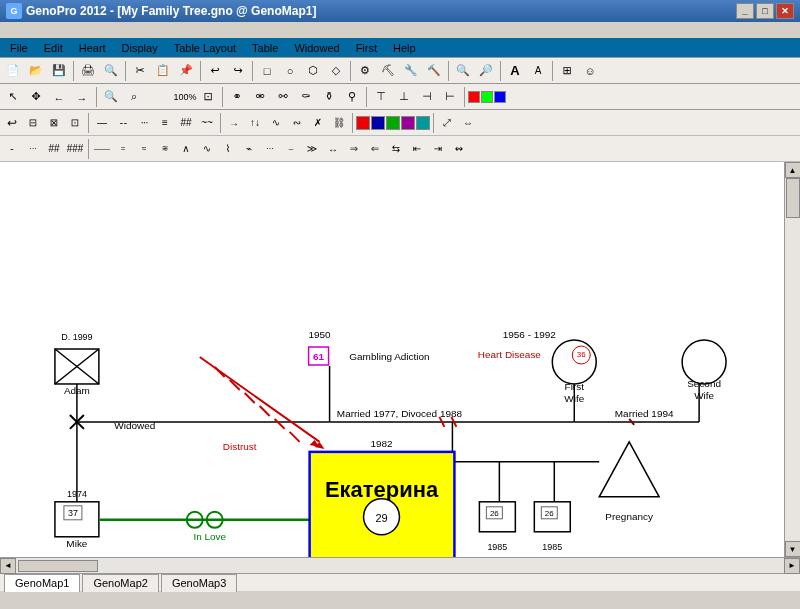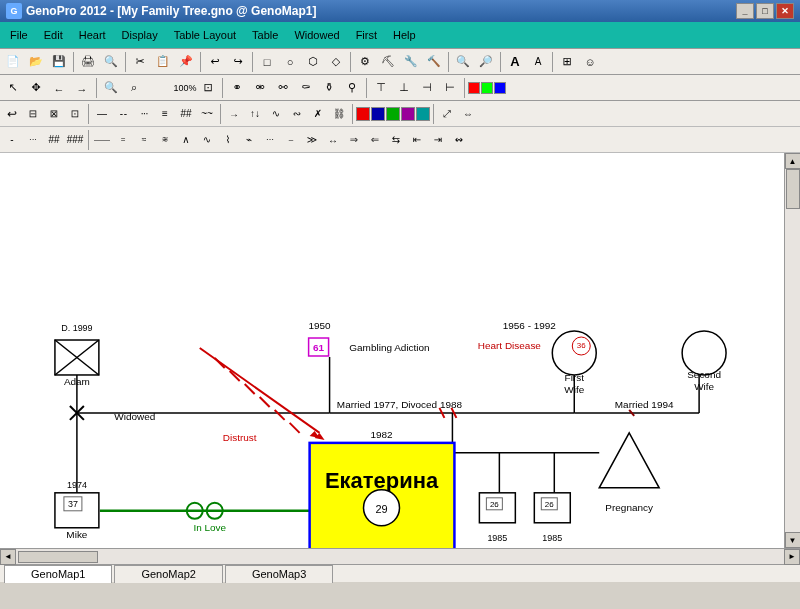--- a/index.html
+++ b/index.html
@@ -19,26 +19,27 @@
       user-select: none;
     }
     .title-bar-left { display: flex; align-items: center; gap: 4px; }
     .title-bar-icon { width: 16px; height: 16px; background: #6af; border-radius: 2px; font-size: 9px; display: flex; align-items: center; justify-content: center; color: white; }
     .title-bar-controls { display: flex; gap: 2px; }
     .tb-btn { width: 18px; height: 16px; background: #d4d0c8; border: 1px solid #888; font-size: 9px; display: flex; align-items: center; justify-content: center; cursor: pointer; color: #000; }
     .tb-btn.close { background: #c0392b; color: white; }
 
     
     .menu-bar {
-      background: #14b8a6;
-      height: 27px;
+      background: #0369a1;
+      height: 20px;
       display: flex;
       align-items: center;
       border-bottom: 1px solid #999;
       padding: 0 2px;
+      margin-top: 16px;
     }
     .menu-item {
       padding: 2px 8px;
       font-size: 11px;
       cursor: pointer;
       height: 100%;
       display: flex;
       align-items: center;
     }
 
@@ -82,21 +83,21 @@
       height: 18px;
       background: #f0ede8;
       border-top: 1px solid #999;
       display: flex;
       align-items: center;
       padding: 0 4px;
       font-size: 11px;
     }
     .tab {
       height: 18px;
-      padding: 0 26px;
+      padding: 0 10px;
       background: #f0ede8;
       border: 1px solid #999;
       border-bottom: none;
       margin-right: 2px;
       cursor: pointer;
       display: flex;
       align-items: center;
       font-size: 11px;
     }
     .tab.active { background: white; }

